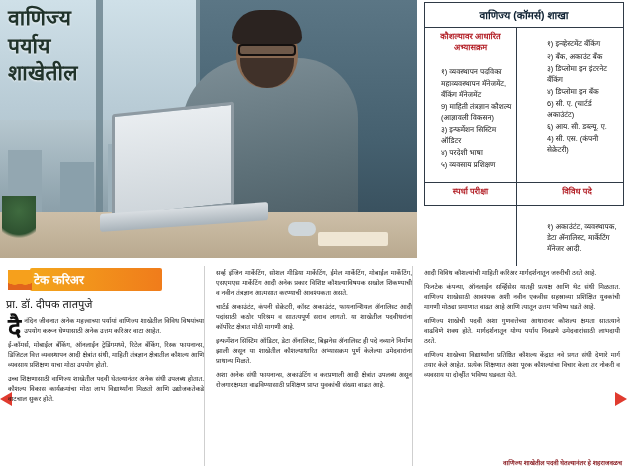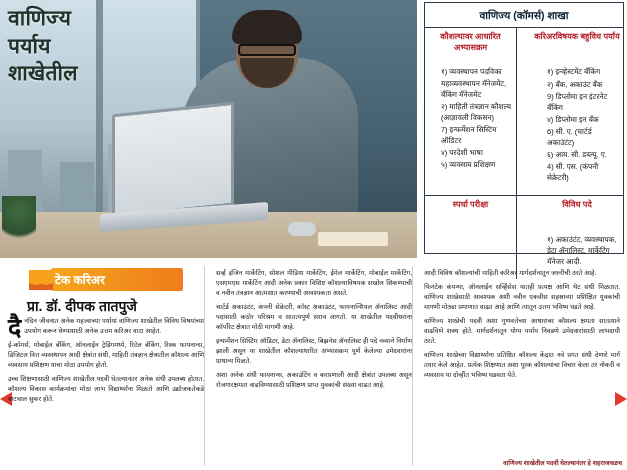--- a/index.html
+++ b/index.html
@@ -101,21 +101,21 @@
   .arrow-left, .arrow-right {
     position: absolute; width: 0; height: 0;
     border-top: 7px solid transparent; border-bottom: 7px solid transparent;
   }
   .arrow-left { left: 0; top: 196px; border-right: 12px solid #e03b2f; }
   .arrow-right { right: 0; top: 196px; border-left: 12px solid #e03b2f; }
   .arrow-row { position: absolute; left: 0; top: 196px; width: 627px; height: 14px; }
 
   
   .table-wrap {
-    position: absolute; left: 424px; top: 2px; width: 200px; height: 252px;
+    position: absolute; left: 424px; top: 2px; width: 200px; height: 204px;
     border: 1px solid #2f3a46; background: #fff;
   }
   .tbl-title {
     text-align: center; font-weight: bold; font-size: 10.5px; color: #0f2233;
     padding: 5px 2px 5px; border-bottom: 1px solid #2f3a46;
   }
   .tbl-row { display: flex; gap: 14px; }
   .tbl-col {
     width: 50%; border-right: 1px solid #2f3a46;
     padding: 3px 3px 4px 3px;
@@ -124,39 +124,39 @@
   .tbl-head {
     text-align: center; font-weight: bold; font-size: 8.2px; color: #b4232a;
     line-height: 1.35; padding-bottom: 3px; min-height: 28px;
   }
   .tbl-list { font-size: 7.4px; color: #111; line-height: 1.5; padding-left: 1px; margin-left: 12px; }
   .tbl-list li { list-style: none; margin: 0 0 1px 0; }
   .divider-h { border-top: 1px solid #2f3a46; }
 
   
   .byline {
-    position: absolute; left: 25px; top: 268px; width: 205px;
+    position: absolute; left: 4px; top: 268px; width: 205px;
   }
   .tech-badge {
     display: flex; align-items: center; gap: 5px;
     background: linear-gradient(90deg,#f4a61c 0%,#f07c1b 100%);
     border-radius: 2px; padding: 3px 8px 3px 4px; width: 132px;
     margin-left: 26px;
   }
   .tech-badge .label { color: #ffffff; font-weight: bold; font-size: 12px; }
   .butterfly {
     position: absolute; left: 4px; top: 2px; width: 24px; height: 20px;
     background:
       radial-gradient(ellipse at 28% 32%, #f6a01c 0 42%, rgba(0,0,0,0) 44%),
       radial-gradient(ellipse at 72% 32%, #f6a01c 0 42%, rgba(0,0,0,0) 44%),
       radial-gradient(ellipse at 30% 72%, #e2641c 0 38%, rgba(0,0,0,0) 40%),
       radial-gradient(ellipse at 70% 72%, #e2641c 0 38%, rgba(0,0,0,0) 40%);
   }
   .author {
-    font-weight: bold; font-size: 14px; color: #111; margin: 5px 0 0 2px;
+    font-weight: normal; font-size: 11px; color: #111; margin: 5px 0 0 2px;
   }
 
   
   .cols {
     position: absolute; left: 8px; top: 268px; width: 612px; height: 198px;
   }
   .col {
     position: absolute; top: 0; width: 196px; height: 198px;
     font-size: 6.6px; line-height: 1.52; color: #151515; text-align: justify;
   }
@@ -213,32 +213,31 @@
   </div>
 
   <div class="table-wrap">
     <div class="tbl-title">वाणिज्य (कॉमर्स) शाखा</div>
 
     <div class="tbl-row">
       <div class="tbl-col">
         <div class="tbl-head">कौशल्यावर आधारित अभ्यासक्रम</div>
         <ul class="tbl-list">
           <li>१) व्यवस्थापन पदविका महाव्यवस्थापन मॅनेजमेंट, बँकिंग मॅनेजमेंट</li>
-          <li>२) माहिती तंत्रज्ञान कौशल्य (आज्ञावली विकसन)</li>
-          <li>7) इन्फर्मेशन सिस्टिम ऑडिटर</li>
+          <li>9) माहिती तंत्रज्ञान कौशल्य (आज्ञावली विकसन)</li>
+          <li>३) इन्फर्मेशन सिस्टिम ऑडिटर</li>
           <li>४) परदेशी भाषा</li>
           <li>५) व्यवसाय प्रशिक्षण</li>
         </ul>
       </div>
       <div class="tbl-col">
-        <div class="tbl-head">करिअरविषयक बहुविध पर्याय</div>
         <ul class="tbl-list">
           <li>१) इन्व्हेस्टमेंट बँकिंग</li>
           <li>२) बँक, अकाउंट बँक</li>
-          <li>9) डिप्लोमा इन इंटरनेट बँकिंग</li>
+          <li>३) डिप्लोमा इन इंटरनेट बँकिंग</li>
           <li>४) डिप्लोमा इन बँक</li>
           <li>6) सी. ए. (चार्टर्ड अकाउंटंट)</li>
           <li>६) आय. सी. डब्ल्यू. ए.</li>
           <li>4) सी. एस. (कंपनी सेक्रेटरी)</li>
         </ul>
       </div>
     </div>
 
     <div class="tbl-row divider-h">
       <div class="tbl-col">

